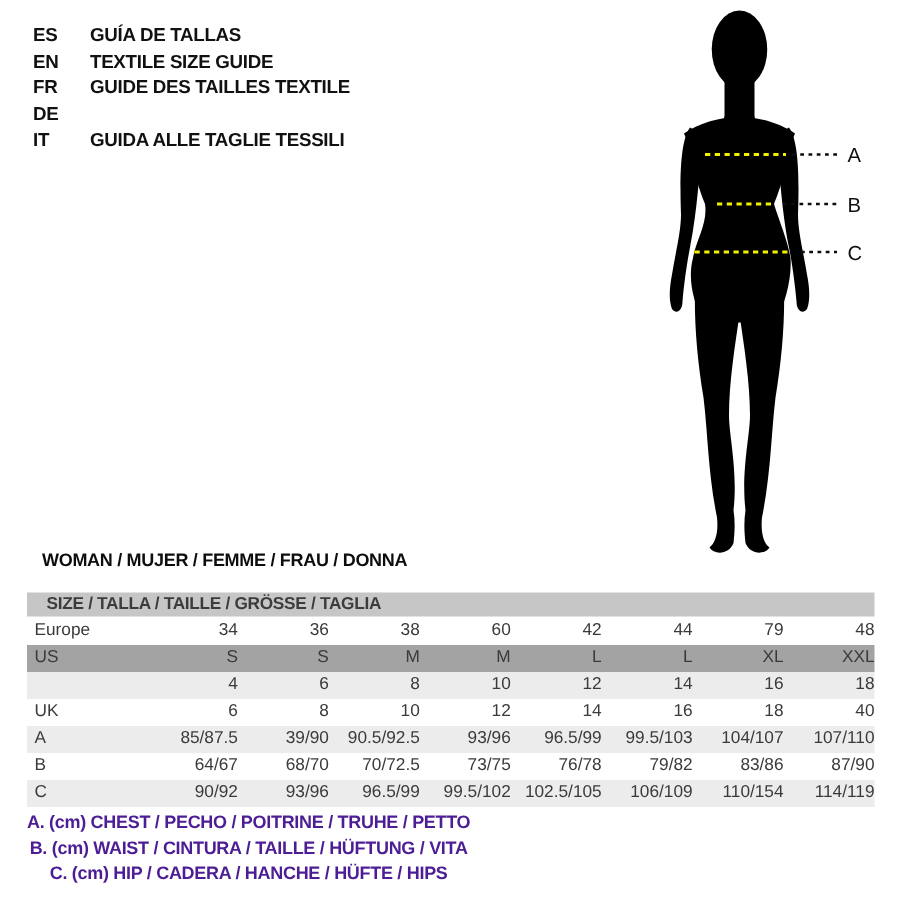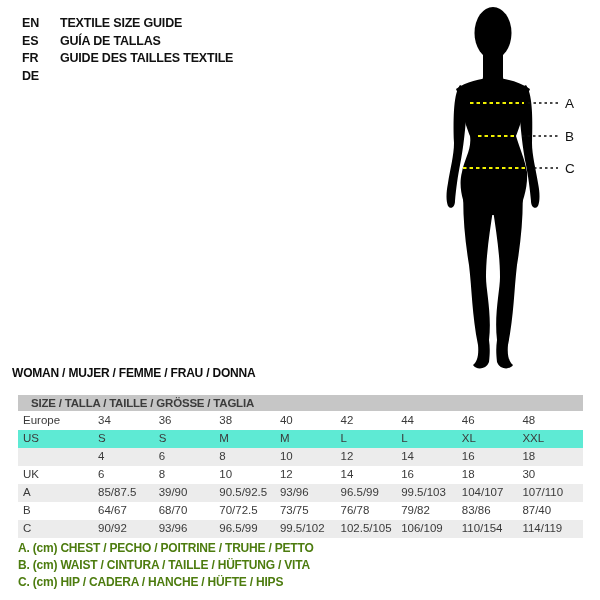--- a/index.html
+++ b/index.html
@@ -7,54 +7,58 @@
     position:relative;width:600px;height:600px;background:#ffffff;
     font-family:"Liberation Sans",sans-serif;overflow:hidden;
   }
   
   .langs{position:absolute;left:22px;top:15px;}
   .lang-row{display:flex;line-height:17.5px;font-size:12.5px;font-weight:700;color:#111;letter-spacing:-.2px;}
   .lang-code{width:38px;flex:0 0 38px;}
   
   .figure{position:absolute;left:420px;top:5px;width:180px;height:370px;}
   
-  .section-title{position:absolute;left:12px;top:366px;font-size:12px;font-weight:700;color:#0d0d0d;letter-spacing:-.2px;}
+  .section-title{position:absolute;left:28px;top:366px;font-size:12px;font-weight:700;color:#0d0d0d;letter-spacing:-.2px;}
   
   .size-table{position:absolute;left:18px;top:395px;width:565px;color:#3a3a3a;}
   .size-table-header{
     height:16px;line-height:16px;font-size:11.5px;font-weight:700;color:#3c3c3c;
     padding-left:13px;margin-bottom:1px;letter-spacing:-.2px;
   }
   .t-row{display:grid;grid-template-columns:80px repeat(8,1fr);height:18px;line-height:16.5px;font-size:11.5px;}
   .t-label{text-align:left;padding-left:5px;}
-  .t-cell{text-align:left;}
+  .t-cell{text-align:right;}
   
   .legend{position:absolute;left:18px;top:540px;}
-  .legend-row{line-height:17px;font-size:12px;font-weight:700;color:#4d7c0f;letter-spacing:-.2px;}
+  .legend-row{line-height:17px;font-size:12px;font-weight:700;color:#4c1d95;letter-spacing:-.2px;text-align:center;}
 </style>
 </head>
 <body>
 
 <div class="canvas">
 
   <div class="langs">
     <div class="lang-row">
+      <span class="lang-code">ES</span>
+      <span class="lang-label">GUÍA DE TALLAS</span>
+    </div>
+    <div class="lang-row">
       <span class="lang-code">EN</span>
       <span class="lang-label">TEXTILE SIZE GUIDE</span>
     </div>
     <div class="lang-row">
-      <span class="lang-code">ES</span>
-      <span class="lang-label">GUÍA DE TALLAS</span>
-    </div>
-    <div class="lang-row">
       <span class="lang-code">FR</span>
       <span class="lang-label">GUIDE DES TAILLES TEXTILE</span>
     </div>
     <div class="lang-row">
       <span class="lang-code">DE</span>
+    </div>
+    <div class="lang-row">
+      <span class="lang-code">IT</span>
+      <span class="lang-label">GUIDA ALLE TAGLIE TESSILI</span>
     </div>
   </div>
 
   <svg class="figure" viewBox="0 0 180 370" xmlns="http://www.w3.org/2000/svg">
     <g id="silhouette" fill="#000000">
 
       <ellipse cx="73" cy="28" rx="18.5" ry="26"></ellipse>
 
       <path d="M63,42 L63,72 Q63,78 55,82 L91,82 Q83,78 83,72 L83,42 Z"></path>
 
@@ -106,27 +110,27 @@
   <div class="section-title">WOMAN / MUJER / FEMME / FRAU / DONNA</div>
 
   <div class="size-table">
     <div class="size-table-header" style="background: rgb(198, 198, 198);">SIZE / TALLA / TAILLE / GRÖSSE / TAGLIA</div>
     <div id="size-table-rows">
         <div class="t-row">
           <div class="t-label">Europe</div>
           <div class="t-cell">34</div>
           <div class="t-cell">36</div>
           <div class="t-cell">38</div>
-          <div class="t-cell">40</div>
+          <div class="t-cell">60</div>
           <div class="t-cell">42</div>
           <div class="t-cell">44</div>
-          <div class="t-cell">46</div>
+          <div class="t-cell">79</div>
           <div class="t-cell">48</div>
         </div>
-        <div class="t-row" style="background: #5eead4;">
+        <div class="t-row" style="background: #a3a3a3;">
           <div class="t-label">US</div>
           <div class="t-cell">S</div>
           <div class="t-cell">S</div>
           <div class="t-cell">M</div>
           <div class="t-cell">M</div>
           <div class="t-cell">L</div>
           <div class="t-cell">L</div>
           <div class="t-cell">XL</div>
           <div class="t-cell">XXL</div>
         </div>
@@ -143,21 +147,21 @@
         </div>
         <div class="t-row">
           <div class="t-label">UK</div>
           <div class="t-cell">6</div>
           <div class="t-cell">8</div>
           <div class="t-cell">10</div>
           <div class="t-cell">12</div>
           <div class="t-cell">14</div>
           <div class="t-cell">16</div>
           <div class="t-cell">18</div>
-          <div class="t-cell">30</div>
+          <div class="t-cell">40</div>
         </div>
         <div class="t-row" style="background: rgb(236, 236, 236);">
           <div class="t-label">A</div>
           <div class="t-cell">85/87.5</div>
           <div class="t-cell">39/90</div>
           <div class="t-cell">90.5/92.5</div>
           <div class="t-cell">93/96</div>
           <div class="t-cell">96.5/99</div>
           <div class="t-cell">99.5/103</div>
           <div class="t-cell">104/107</div>
@@ -165,21 +169,21 @@
         </div>
         <div class="t-row">
           <div class="t-label">B</div>
           <div class="t-cell">64/67</div>
           <div class="t-cell">68/70</div>
           <div class="t-cell">70/72.5</div>
           <div class="t-cell">73/75</div>
           <div class="t-cell">76/78</div>
           <div class="t-cell">79/82</div>
           <div class="t-cell">83/86</div>
-          <div class="t-cell">87/40</div>
+          <div class="t-cell">87/90</div>
         </div>
         <div class="t-row" style="background: rgb(236, 236, 236);">
           <div class="t-label">C</div>
           <div class="t-cell">90/92</div>
           <div class="t-cell">93/96</div>
           <div class="t-cell">96.5/99</div>
           <div class="t-cell">99.5/102</div>
           <div class="t-cell">102.5/105</div>
           <div class="t-cell">106/109</div>
           <div class="t-cell">110/154</div>

